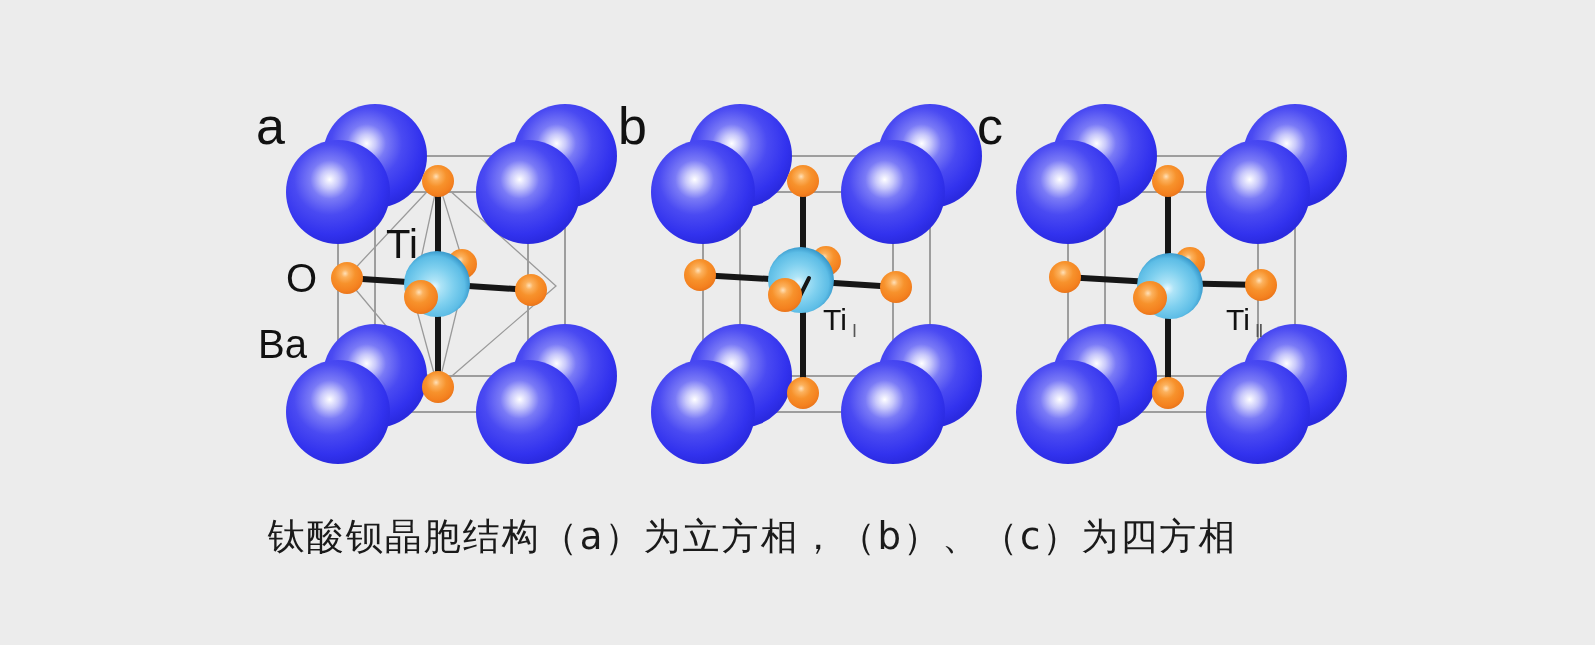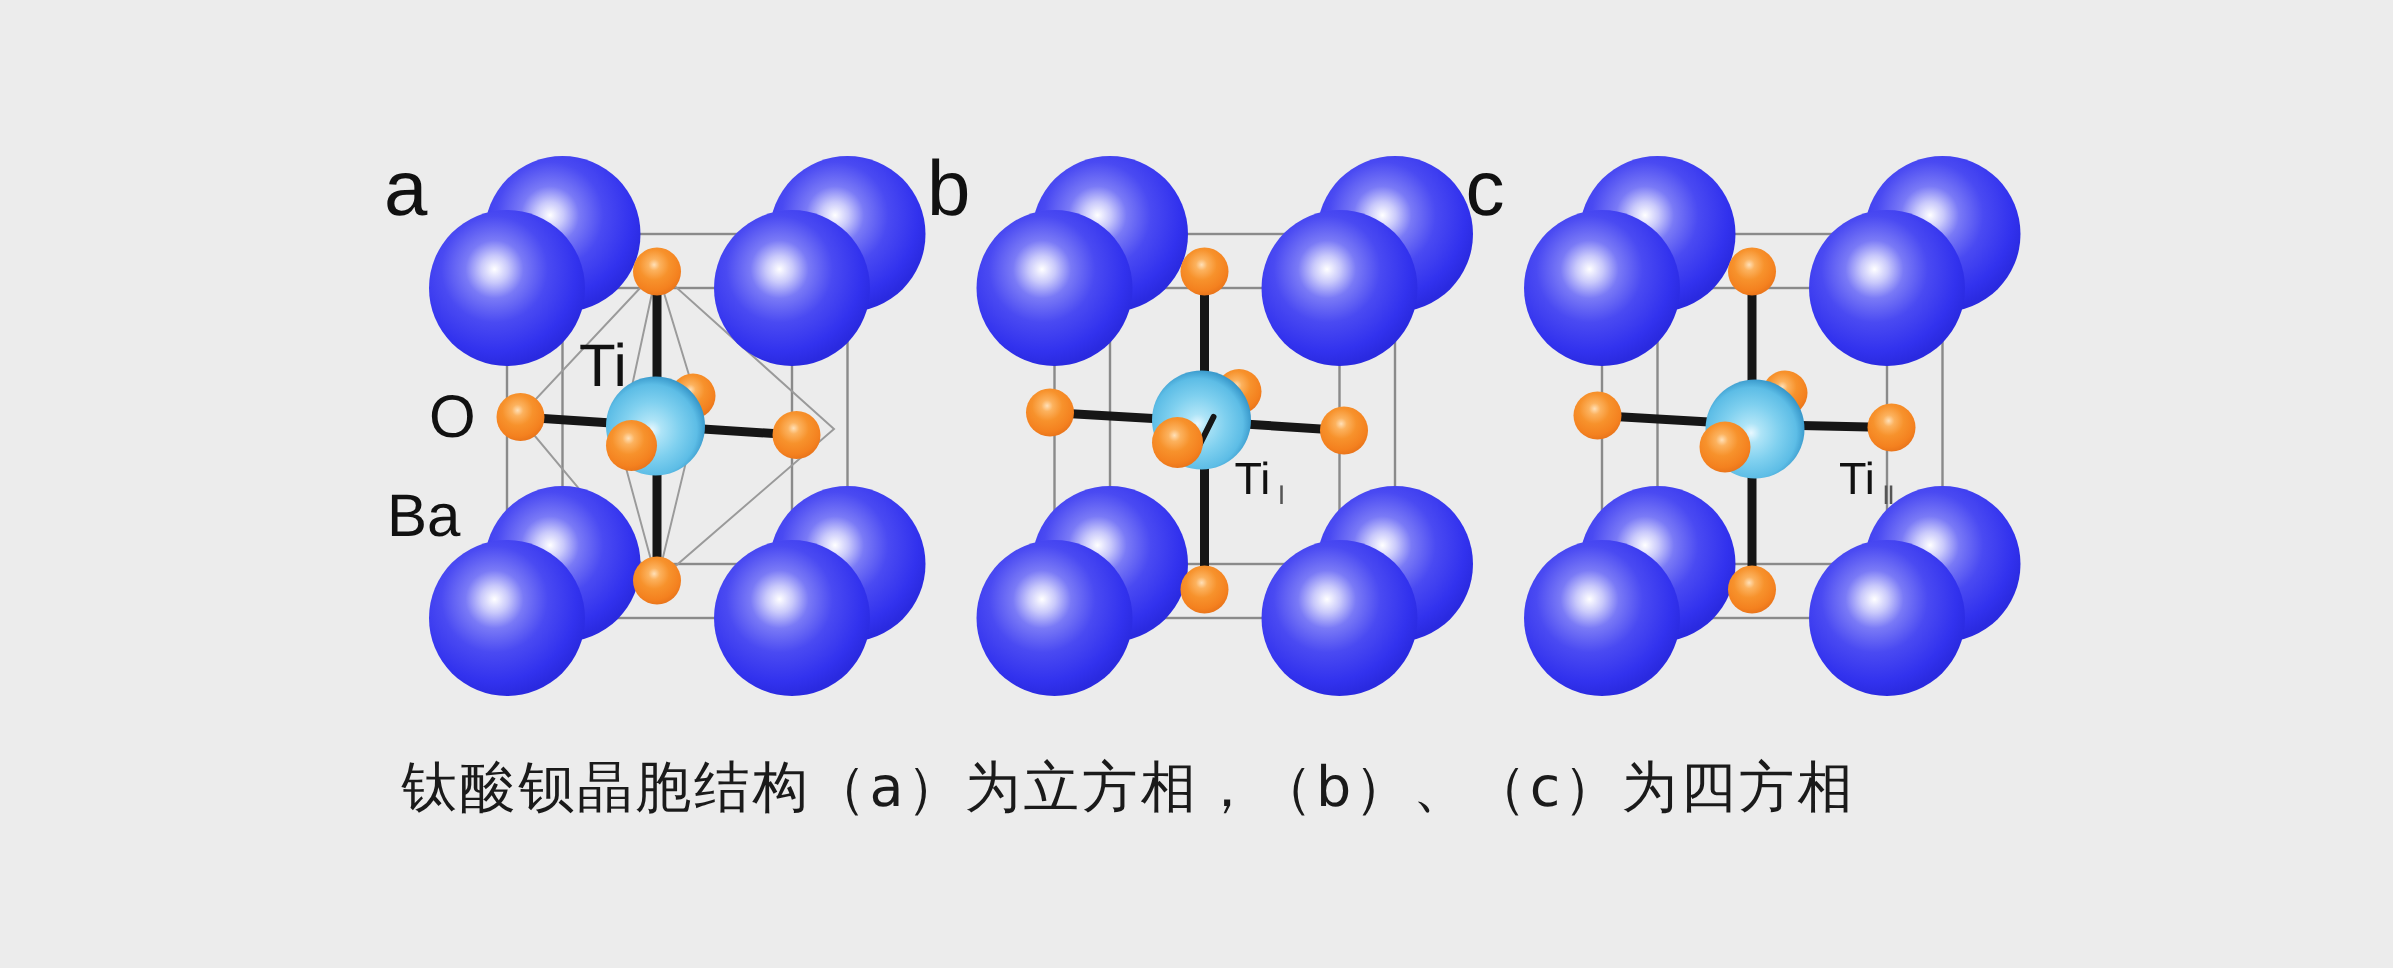--- a/index.html
+++ b/index.html
@@ -30,21 +30,21 @@
     line-height:1;
     white-space:nowrap;
     user-select:none;
   }
   .lbl-big{font-size:40px;}
   .lbl-mid{font-size:30px;}
   .sub{font-size:17px;vertical-align:sub;color:#555;padding-left:5px;}
   #caption{
     position:absolute;
     left:0;
-    top:500px;
+    top:512px;
     width:1505px;
     text-align:center;
     font-family:"DejaVu Sans","Liberation Sans",sans-serif;
     font-size:37px;
     letter-spacing:2px;
     color:#1a1a1a;
     user-select:none;
   }
 </style>
 </head>

